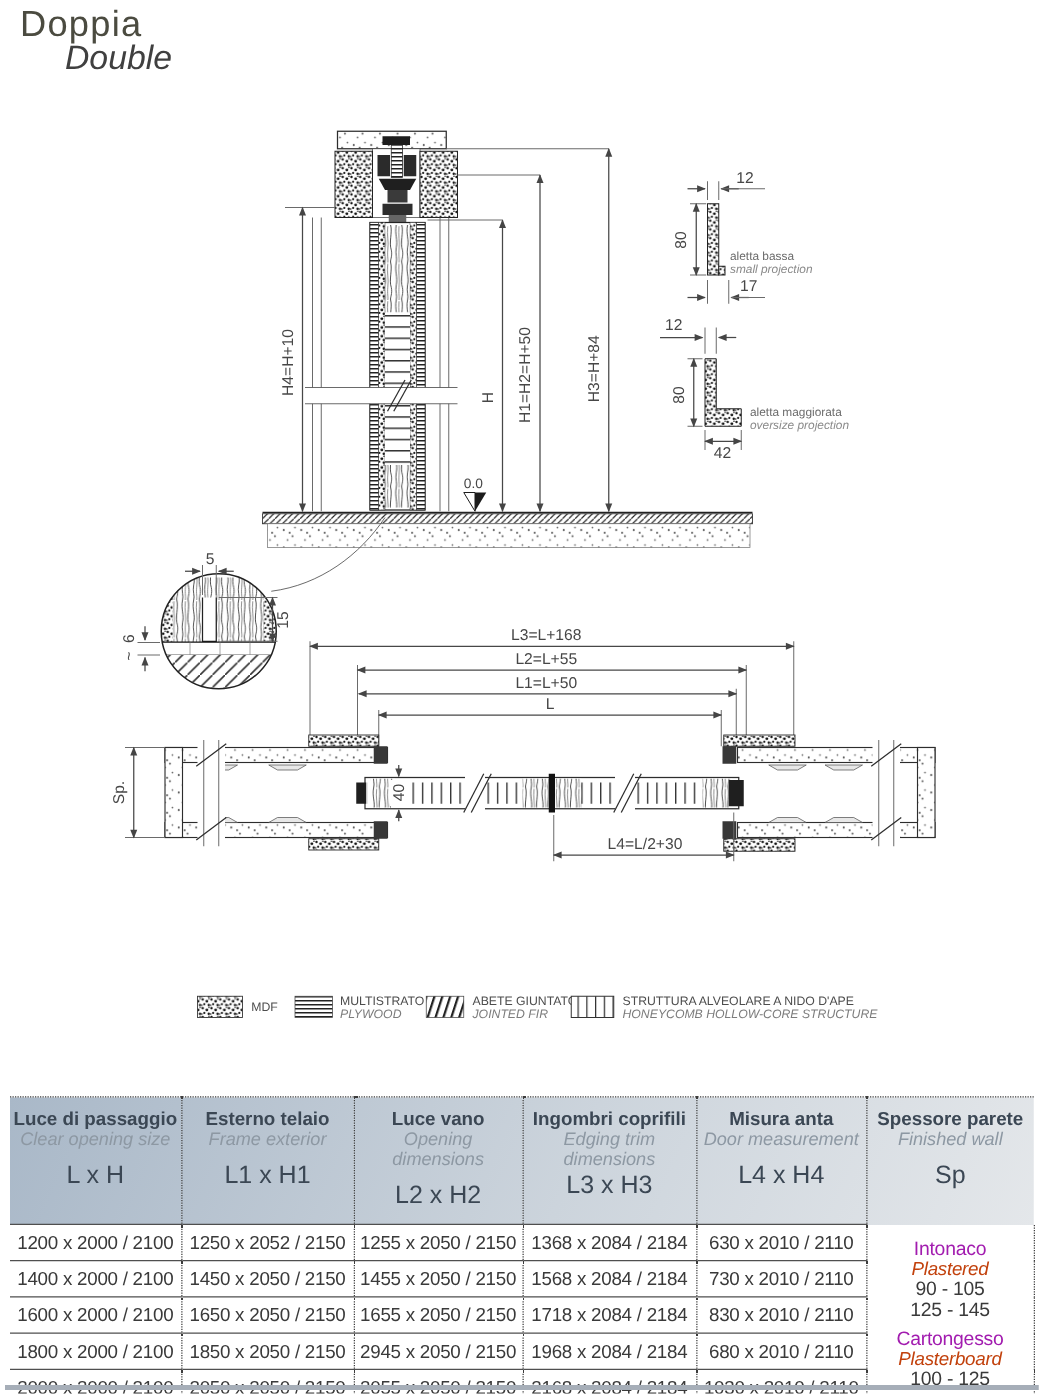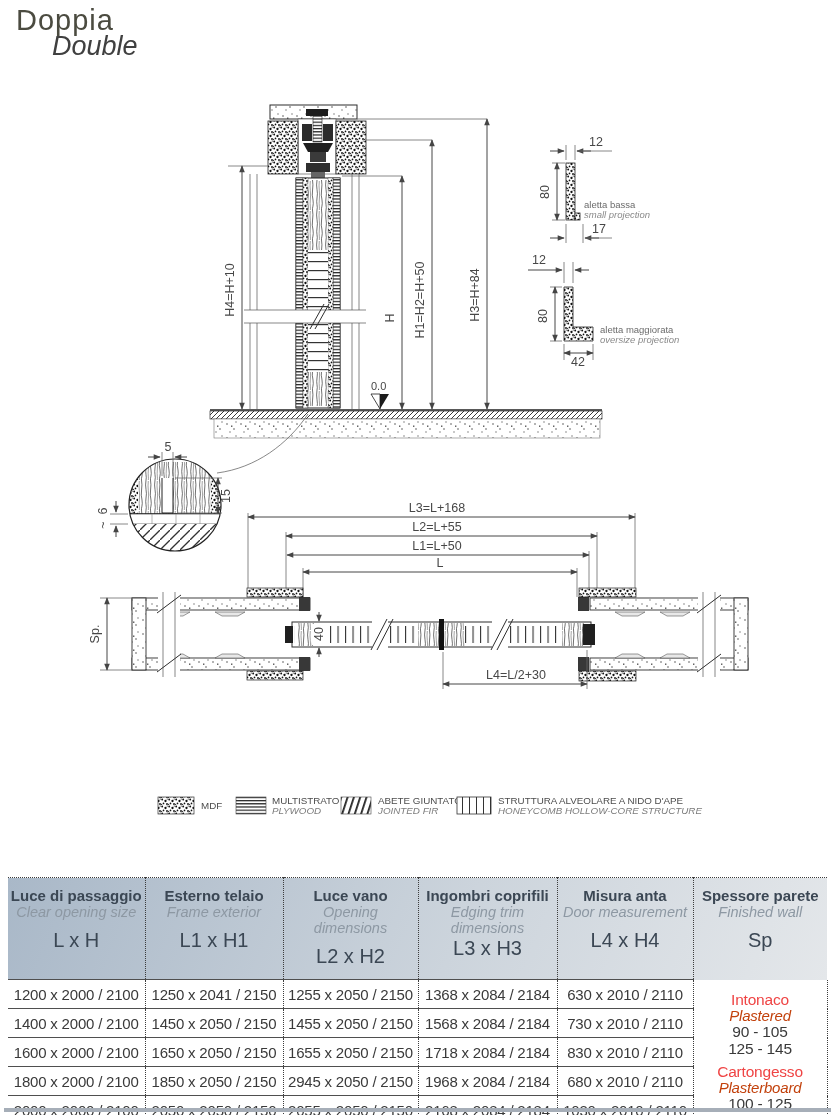--- a/index.html
+++ b/index.html
@@ -30,21 +30,21 @@
     border-top:1.5px dotted #3c3c3c;border-bottom:2.5px solid #3a3a3a;}
   thead tr{background:linear-gradient(113deg,#a9b8c8 0%,#ccd4dc 55%,#e4e7ea 100%);}
   th{vertical-align:top;padding:9px 2px 4px 2px;height:88px;font-weight:normal;text-align:center;}
   th+th, td+td{border-left:1.5px dotted #3c3c3c;}
   th .hit{font-size:15px;color:#3b4754;line-height:17px;font-weight:bold;}
   th .hen{font-size:14.5px;font-style:italic;color:#8d98a3;line-height:16px;}
   th .hcode{font-size:20px;color:#3b4754;margin-top:9px;}
   tbody td{border-top:1.5px solid #4f4f4f;height:26px;text-align:center;
     font-size:15px;color:#3a3a3a;white-space:nowrap;letter-spacing:-.2px;}
   td.wall{border-top:none;border-right:1.5px dotted #3c3c3c;vertical-align:middle;padding:2px 0;}
-  .wt{font-size:15.5px;color:#ef4444;line-height:16px;}
+  .wt{font-size:15.5px;color:#a21caf;line-height:16px;}
   .we{font-size:15px;font-style:italic;color:#c2410c;line-height:15px;}
   .wv{font-size:15.5px;color:#3a3a3a;line-height:17px;}
   .gap{height:7px;}
   .graybar{position:absolute;left:4px;top:1108px;width:827px;height:4px;background:#a6aeb8;}
 </style>
 </head>
 <body>
 
 <div id="page">
 
@@ -427,21 +427,21 @@
           <th>
             <div class="hit">Spessore parete</div>
             <div class="hen">Finished wall</div>
             <div class="hcode">Sp</div>
           </th>
         </tr>
       </thead>
       <tbody>
         <tr>
           <td>1200 x 2000 / 2100</td>
-          <td>1250 x 2041 / 2150</td>
+          <td>1250 x 2052 / 2150</td>
           <td>1255 x 2050 / 2150</td>
           <td>1368 x 2084 / 2184</td>
           <td>630 x 2010 / 2110</td>
           <td class="wall" rowspan="5">
             <div class="wt">Intonaco</div>
             <div class="we">Plastered</div>
             <div class="wv">90 - 105</div>
             <div class="wv">125 - 145</div>
             <div class="gap"></div>
             <div class="wt">Cartongesso</div>

